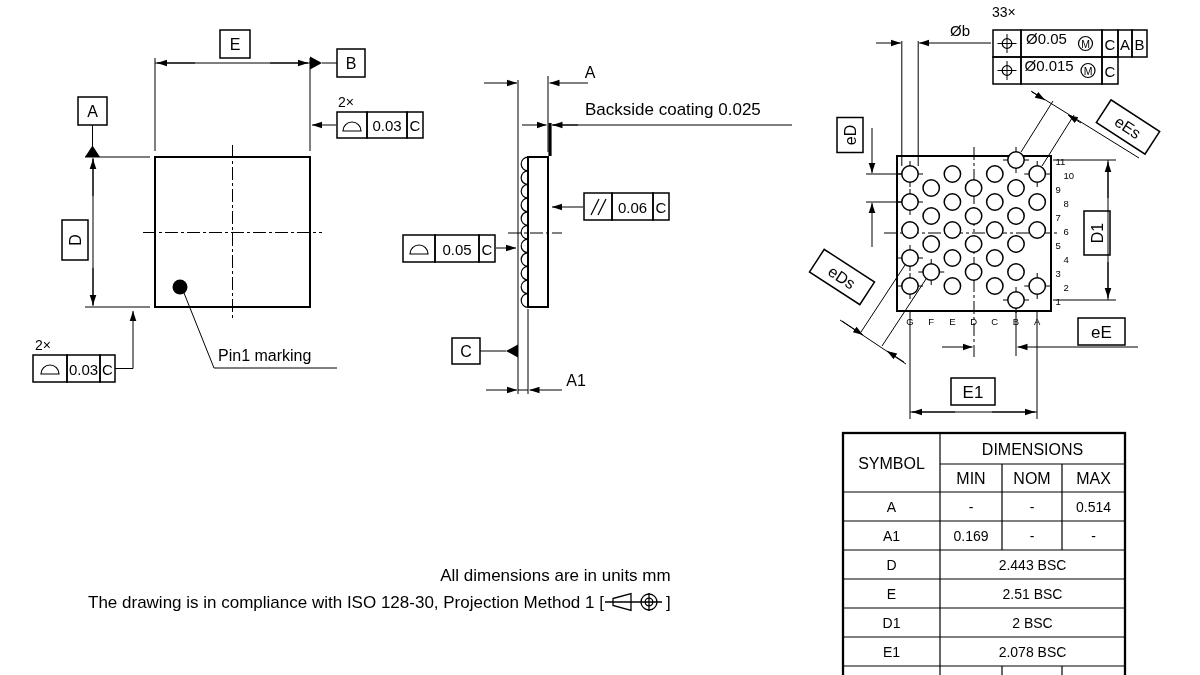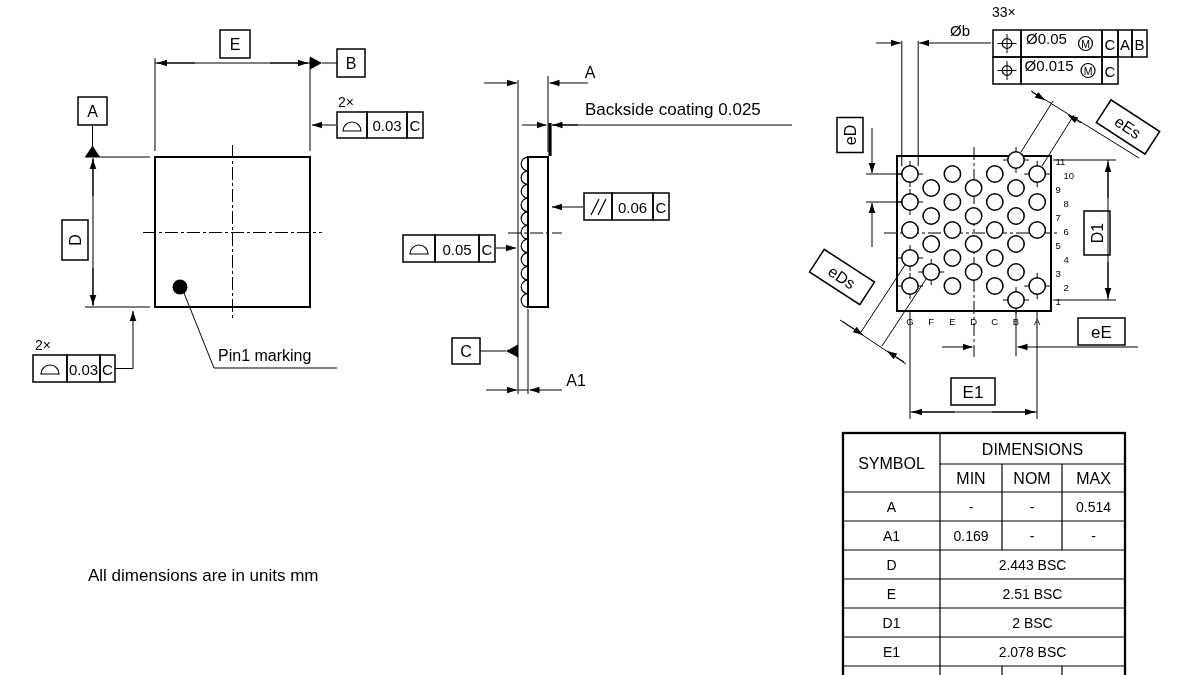--- a/index.html
+++ b/index.html
@@ -361,14 +361,21 @@
         <line x1="1062" y1="666" x2="1062" y2="695" class="ln" stroke-width="1.4"></line>
         <text x="971" y="681" class="ctr t14">0.225</text>
         <text x="1032" y="681" class="ctr t14">0.25</text>
         <text x="1093.5" y="681" class="ctr t14">0.275</text>
       </g>
 </svg>
 
 
 <div id="notes">
   <div>All dimensions are in units mm</div>
+  <div><span>The drawing is in compliance with ISO 128-30, Projection Method 1 [</span><svg width="62" height="20" viewBox="0 0 62 20">
+          <line x1="1" y1="10" x2="58" y2="10" stroke="#000" stroke-width="1.3"></line>
+          <polygon points="9,6.5 27,1.5 27,18.5 9,13.5" fill="none" stroke="#000" stroke-width="1.3"></polygon>
+          <circle cx="45" cy="10" r="8" fill="none" stroke="#000" stroke-width="1.3"></circle>
+          <circle cx="45" cy="10" r="3.8" fill="none" stroke="#000" stroke-width="1.3"></circle>
+          <line x1="45" y1="1" x2="45" y2="19" stroke="#000" stroke-width="1.3"></line>
+        </svg><span>]</span></div>
 </div>
 </div>
 
 </body></html>

